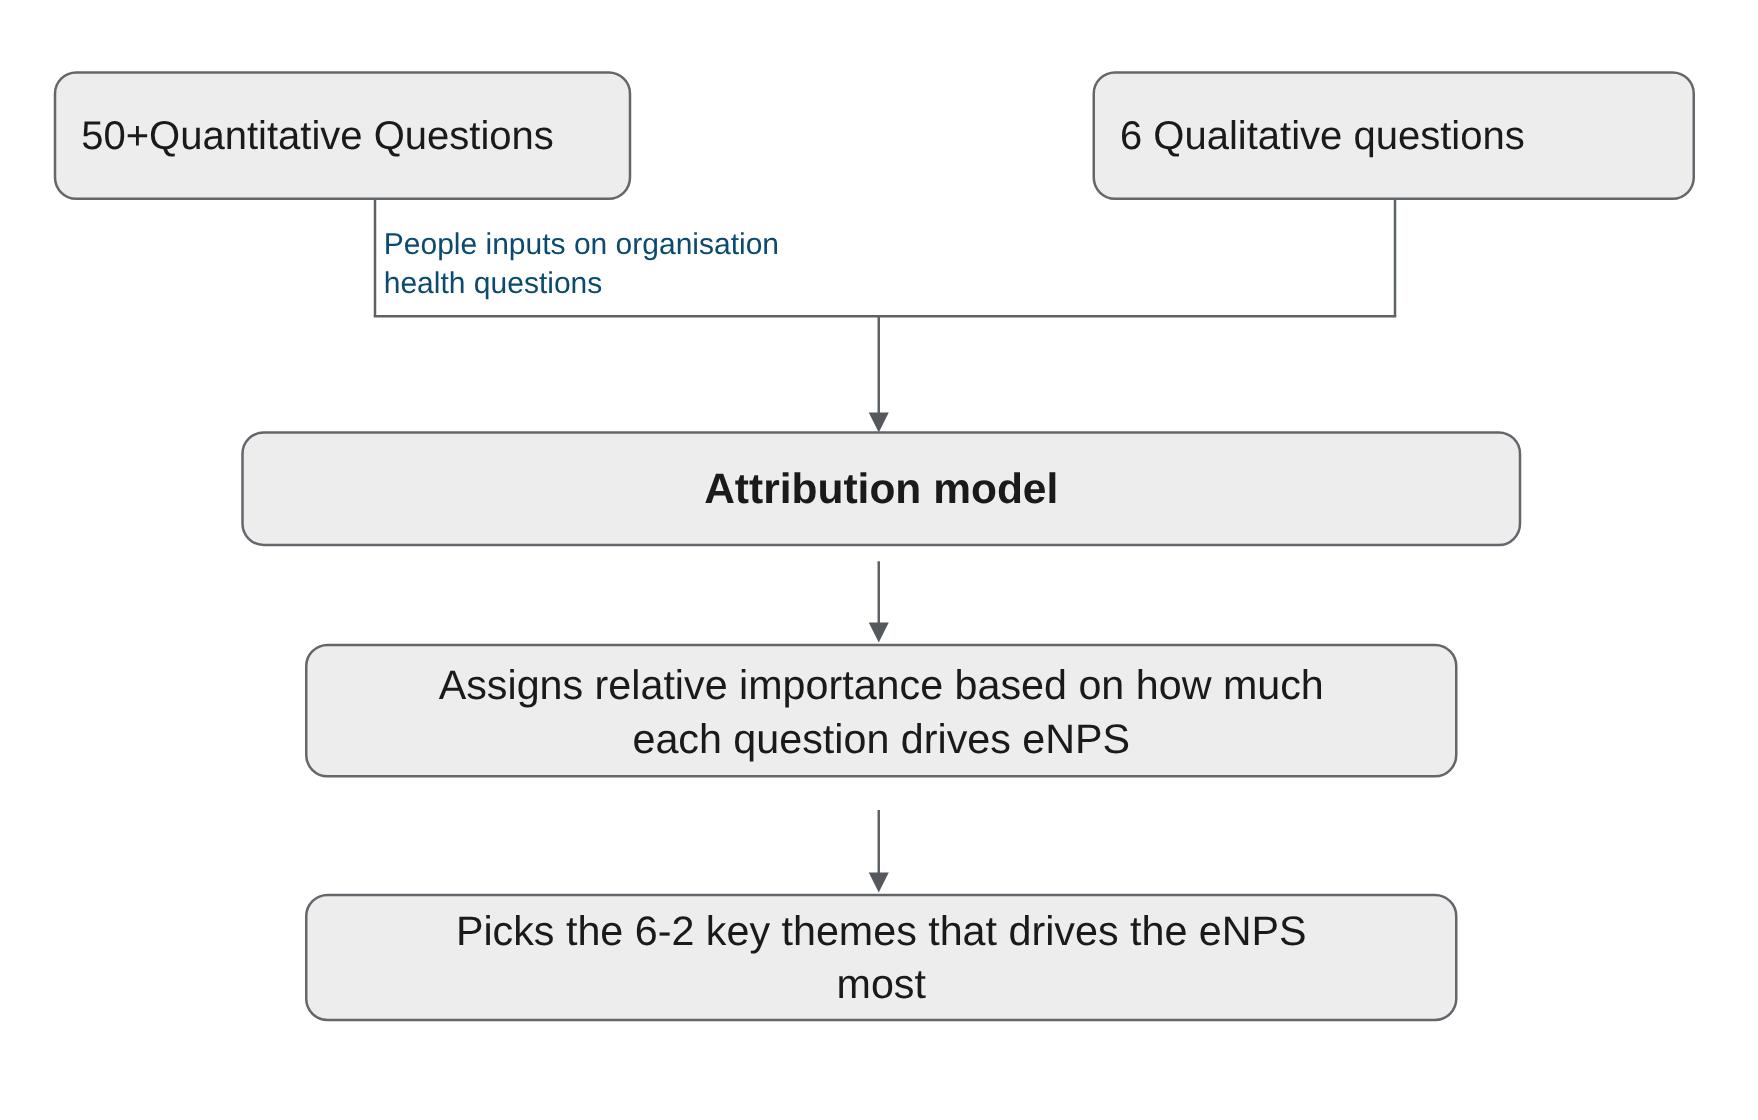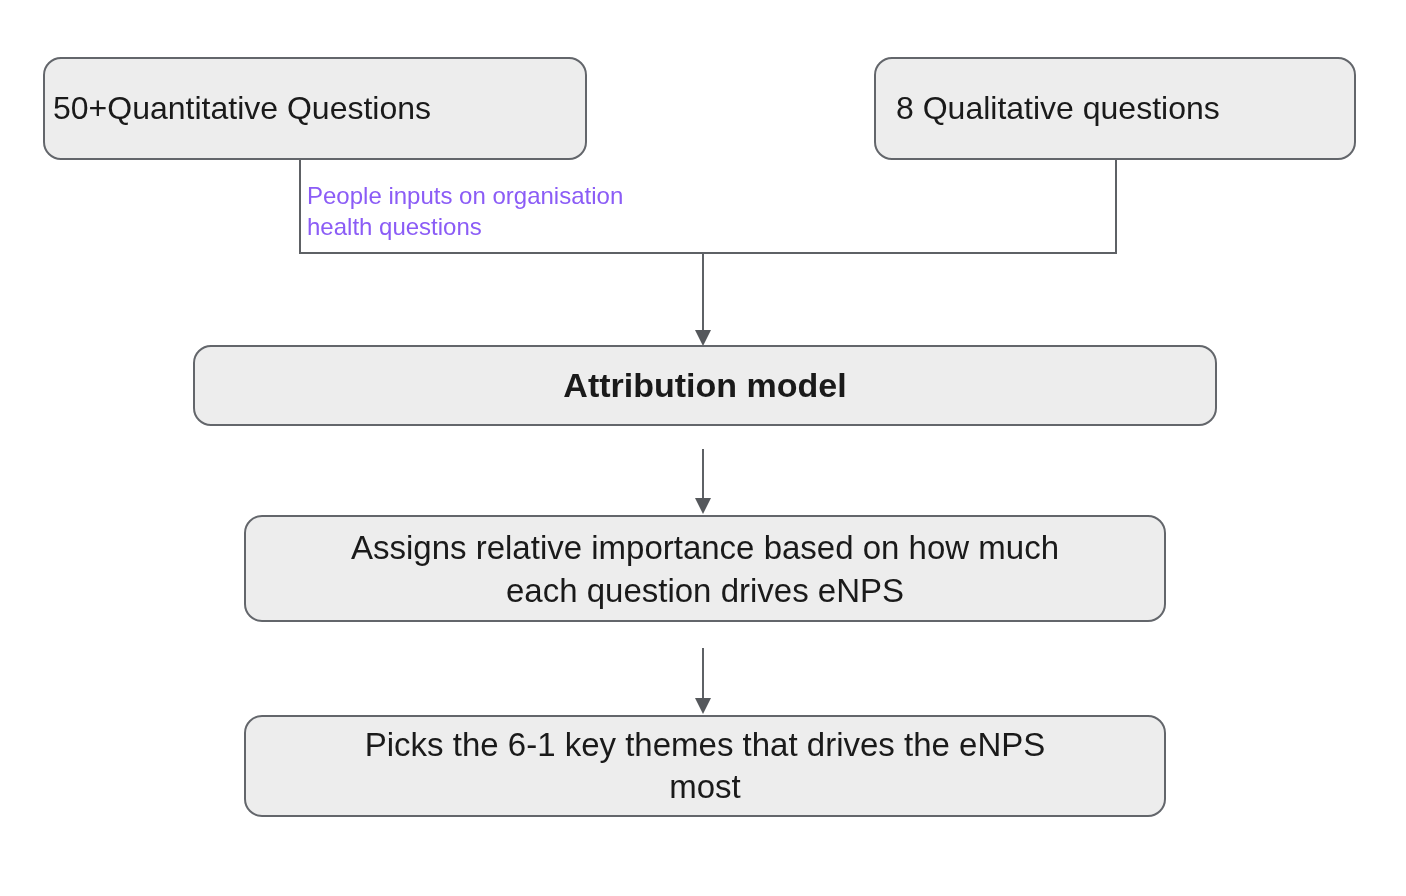--- a/index.html
+++ b/index.html
@@ -24,46 +24,46 @@
     border-radius: 18px;
     display: flex;
     align-items: center;
     color: #1a1a1a;
   }
   .node .node-label {
     width: 100%;
     white-space: pre-line;
   }
   #node-quantitative {
-    left: 43px; top: 57px; width: 544px; height: 103px;
-    padding-left: 8px;
+    left: 43px; top: 57px; width: 462px; height: 103px;
+    padding-left: 20px;
     font-size: 32px;
   }
   #node-qualitative {
     left: 874px; top: 57px; width: 482px; height: 103px;
     padding-left: 20px;
     font-size: 32px;
   }
   #node-attribution {
-    left: 193px; top: 345px; width: 1024px; height: 81px;
+    left: 193px; top: 345px; width: 1024px; height: 92px;
     font-size: 34px; font-weight: bold; text-align: center;
   }
   #node-assigns {
     left: 244px; top: 515px; width: 922px; height: 107px;
     font-size: 33px; line-height: 43px; text-align: center;
   }
   #node-picks {
     left: 244px; top: 715px; width: 922px; height: 102px;
     font-size: 33px; line-height: 42px; text-align: center;
   }
   .edge-note {
     position: absolute;
     font-size: 24px;
     line-height: 31px;
-    color: #8b5cf6;
+    color: #0c4a6e;
     white-space: pre-line;
   }
   #note-quantitative {
     left: 307px; top: 180px;
     text-align: left;
   }
   #note-qualitative {
     right: 312px; top: 180px;
     text-align: right;
   }
@@ -94,34 +94,34 @@
 
     <line x1="703" y1="648" x2="703" y2="699" stroke="#5e6165" stroke-width="2"></line>
     <polygon points="695,698 711,698 703,714" fill="#55585c"></polygon>
   </svg>
 
   <div class="node" id="node-quantitative">
     <div class="node-label">50+Quantitative Questions</div>
   </div>
 
   <div class="node" id="node-qualitative">
-    <div class="node-label">8 Qualitative questions</div>
+    <div class="node-label">6 Qualitative questions</div>
   </div>
 
   <div class="edge-note" id="note-quantitative">People inputs on organisation
 health questions</div>
 
 
   <div class="node" id="node-attribution">
     <div class="node-label">Attribution model</div>
   </div>
 
   <div class="node" id="node-assigns">
     <div class="node-label">Assigns relative importance based on how much
 each question drives eNPS</div>
   </div>
 
   <div class="node" id="node-picks">
-    <div class="node-label">Picks the 6-1 key themes that drives the eNPS
+    <div class="node-label">Picks the 6-2 key themes that drives the eNPS
 most</div>
   </div>
 
 </div>
 
 </body></html>

